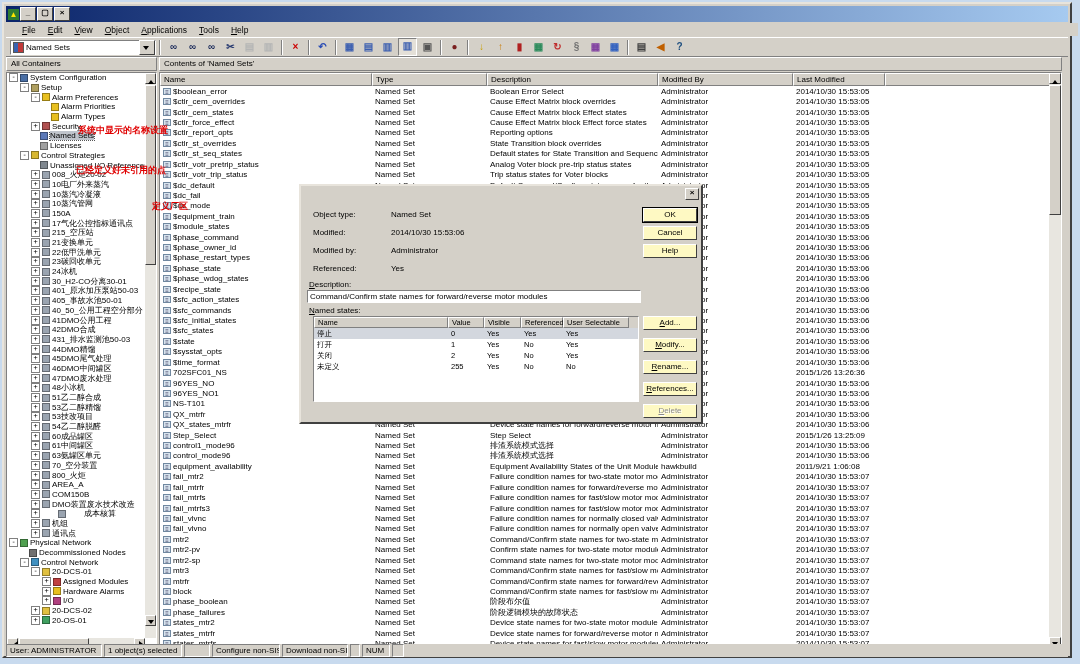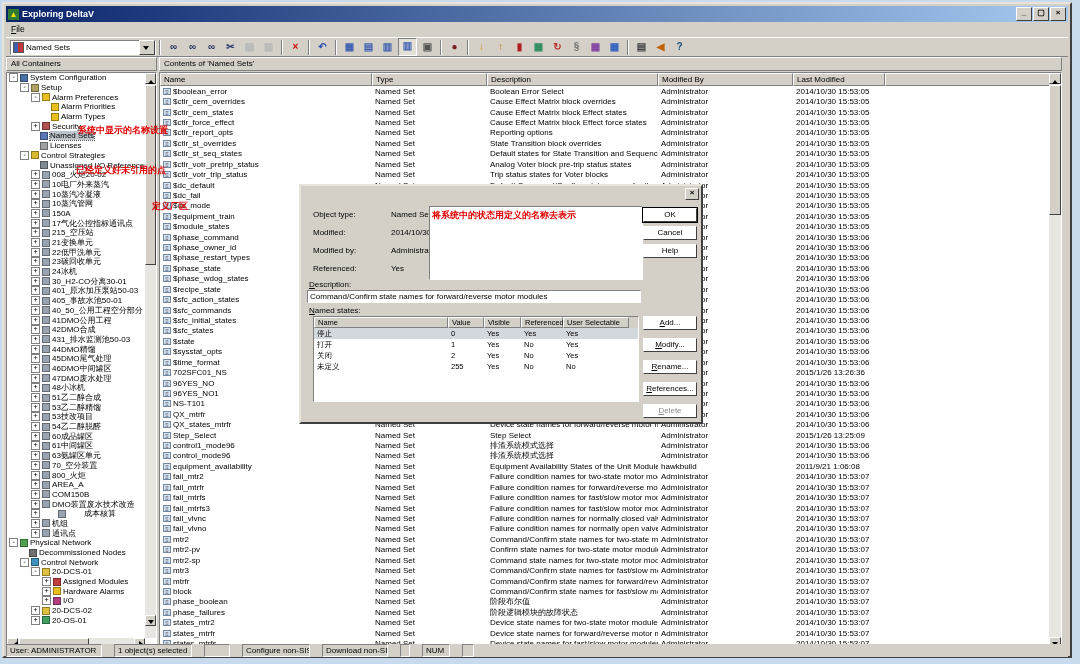--- a/index.html
+++ b/index.html
@@ -8,21 +8,21 @@
   .win{position:absolute;left:2px;top:2px;width:1070px;height:656px;background:#d4d0c8;
        border:2px solid;border-color:#e8e4dc #404040 #404040 #e8e4dc;box-sizing:border-box;}
   
   .titlebar{position:absolute;left:2px;top:2px;width:1062px;height:16px;
        background:linear-gradient(90deg,#0a246a,#a6caf0);display:flex;align-items:center;padding:0 2px;box-sizing:border-box;}
   .titlebar .t{color:#fff;font-weight:bold;font-size:9px;margin-left:3px;flex:1;}
   .appicon{width:11px;height:11px;background:#2f7d32;color:#ffe600;font-size:8px;line-height:11px;text-align:center;display:inline-block;}
   .wbtn{width:14px;height:12px;background:#d4d0c8;border:1px solid;border-color:#fff #404040 #404040 #fff;
         font-size:8px;line-height:10px;text-align:center;margin-left:1px;font-weight:bold;}
   
-  .menubar{position:absolute;left:1px;top:19px;width:1062px;height:13px;display:flex;align-items:flex-start;background:#d4d0c8;flex-direction:column;}
+  .menubar{position:absolute;left:12px;top:19px;width:1062px;height:13px;display:flex;align-items:flex-end;background:#d4d0c8;}
   .mitem{padding:1px 6px;font-size:8.5px;}
   .u1::first-letter{text-decoration:underline;}
   
   .toolbar{position:absolute;left:2px;top:33px;width:1062px;height:20px;display:flex;align-items:center;
        border-top:1px solid #fff;border-bottom:1px solid #808080;background:#d4d0c8;padding-left:4px;box-sizing:border-box;}
   .combo{width:146px;height:15px;background:#fff;border:1px solid;border-color:#808080 #fff #fff #808080;
        display:flex;align-items:center;box-sizing:border-box;}
   .combo .cic{width:9px;height:9px;margin:0 3px;background:
        linear-gradient(90deg,#3a62b0 50%,#c03838 50%);outline:1px solid #555;}
   .combo .cv{flex:1;font-size:8px;}
@@ -95,34 +95,33 @@
   .dtextbox{position:absolute;left:6px;top:104px;width:334px;height:13px;background:#fff;
        border:1px solid;border-color:#808080 #fff #fff #808080;box-sizing:border-box;font-size:8px;line-height:11px;padding-left:2px;}
   .dtable{position:absolute;left:12px;top:130px;width:326px;height:86px;background:#fff;
        border:1px solid;border-color:#808080 #fff #fff #808080;box-sizing:border-box;overflow:hidden;}
   .dthead{display:flex;height:11px;background:#d4d0c8;}
   .dth{border:1px solid;border-color:#fff #808080 #808080 #fff;font-size:7.5px;line-height:9px;padding-left:3px;box-sizing:border-box;flex:none;}
   .dtr{display:flex;height:11px;}
   .dtd{flex:none;font-size:7.5px;line-height:11px;padding-left:3px;box-sizing:border-box;overflow:hidden;}
   .dtr.sel{background:#d3d7de;}
   .d0{width:134px}.d1{width:36px}.d2{width:37px}.d3{width:42px}.d4{width:66px}
-  .dbtn{position:absolute;left:342px;width:54px;height:14px;background:#ffffff;
+  .dbtn{position:absolute;left:342px;width:54px;height:14px;background:#fef9c3;
        border:1px solid;border-color:#fff #404040 #404040 #fff;font-size:8px;line-height:12px;text-align:center;box-sizing:border-box;}
   .dbtn.def{outline:1px solid #000;}
   .dbtn.dis{color:#8a8a8a;text-shadow:1px 1px 0 #fff;}
   .dlabel{position:absolute;font-size:8px;}
 </style>
 </head>
 <body>
 
 <div class="win">
 
   <div class="titlebar">
     <span class="appicon">▲</span>
-    <span class="t">Exploring DeltaV</span>
     <span id="winbtns" style="display:flex;">
         <span class="wbtn">_</span>
         <span class="wbtn">▢</span>
         <span class="wbtn">×</span>
       </span>
   </div>
 
   <div class="menubar" id="menubar">
       <div class="mitem u1">File</div>
       <div class="mitem u1">Edit</div>
@@ -1061,23 +1060,20 @@
     <div id="dfields">
         <div class="dfield" style="left: 12px; top: 24px;">Object type:</div>
         <div class="dfield" style="left: 90px; top: 24px;">Named Set</div>
         <div class="dfield" style="left: 12px; top: 42px;">Modified:</div>
         <div class="dfield" style="left: 90px; top: 42px;">2014/10/30 15:53:06</div>
         <div class="dfield" style="left: 12px; top: 60px;">Modified by:</div>
         <div class="dfield" style="left: 90px; top: 60px;">Administrator</div>
         <div class="dfield" style="left: 12px; top: 78px;">Referenced:</div>
         <div class="dfield" style="left: 90px; top: 78px;">Yes</div>
       </div>
-    <div class="whitebox">
-      <span class="ann">将系统中的状态用定义的名称去表示</span>
-    </div>
     <div class="dlabel u1" style="left:8px;top:94px;">Description:</div>
     <div class="dtextbox">Command/Confirm state names for forward/reverse motor modules</div>
     <div class="dlabel u1" style="left:8px;top:120px;">Named states:</div>
     <div class="dtable">
       <div class="dthead" id="dthead">
           <div class="dth d0">Name</div>
           <div class="dth d1">Value</div>
           <div class="dth d2">Visible</div>
           <div class="dth d3">Referenced</div>
           <div class="dth d4">User Selectable</div>
@@ -1121,21 +1117,21 @@
     <div id="dsidebtns">
         <div class="dbtn u1" style="top: 130px;">Add...</div>
         <div class="dbtn u1" style="top: 152px;">Modify...</div>
         <div class="dbtn u1" style="top: 174px;">Rename...</div>
         <div class="dbtn u1" style="top: 196px;">References...</div>
         <div class="dbtn u1 dis" style="top: 218px;">Delete</div>
       </div>
   </div>
 
   <div class="statusbar">
-    <span id="scells" style="display:flex;gap:12px;">
+    <span id="scells" style="display:flex;gap:2px;">
         <div class="scell" style="width: 96px;">User: ADMINISTRATOR</div>
         <div class="scell" style="width: 78px;">1 object(s) selected</div>
         <div class="scell" style="width: 26px;"></div>
         <div class="scell" style="width: 68px;">Configure non-SIS</div>
         <div class="scell" style="width: 66px;">Download non-SIS</div>
         <div class="scell" style="width: 10px;"></div>
         <div class="scell" style="width: 28px;">NUM</div>
         <div class="scell" style="width: 12px;"></div>
       </span>
   </div>

